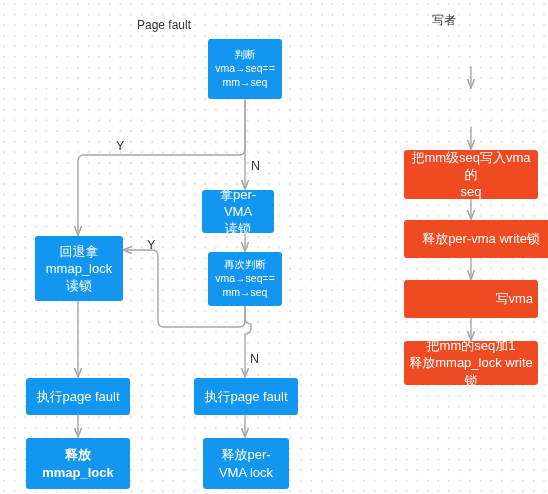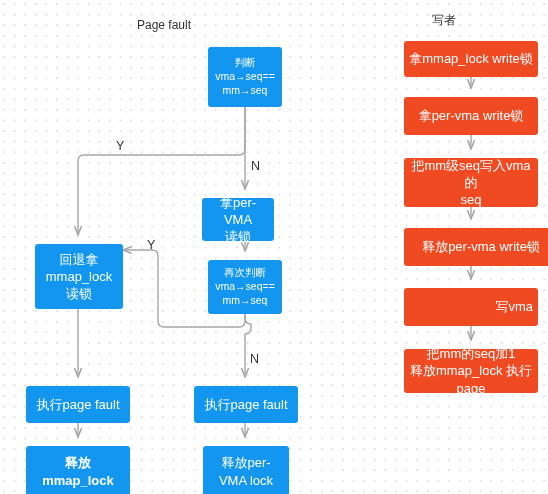--- a/index.html
+++ b/index.html
@@ -36,21 +36,20 @@
     box-sizing: border-box;
     border-radius: 3px;
     color: #ffffff;
     display: flex;
     align-items: center;
     justify-content: center;
     text-align: center;
     line-height: 1.32;
     padding: 18px 5px;
     white-space: pre-line;
-    margin-top: 8px;
   }
   .node.blue  { background-color: #1296f0; }
   .node.orange{ background-color: #f04a23; }
   .node .txt {
     display: block;
     width: 100%;
     white-space: pre-line;
   }
   .fs13 { font-size: 13px; }
   .fs11 { font-size: 10.5px; }
@@ -141,44 +140,38 @@
 
   <div class="node blue fs13" style="left:194px; top:378px; width:104px; height:37px;">
     <span class="txt">执行page fault</span>
   </div>
 
   <div class="node blue fs13" style="left:203px; top:438px; width:86px; height:51px;">
     <span class="txt">释放per-
 VMA lock</span>
   </div>
 
-  <div class="node orange fs13" style="left:404px; top:33px; width:134px; height:34px;">
-    <span class="txt">拿mmap_lock write锁</span>
-  </div>
 
-  <div class="node orange fs13" style="left:404px; top:89px; width:134px; height:38px;">
-    <span class="txt">拿per-vma write锁</span>
-  </div>
 
   <div class="node orange fs13" style="left:404px; top:150px; width:134px; height:49px;">
     <span class="txt">把mm级seq写入vma的
 seq</span>
   </div>
 
   <div class="node orange fs13" style="left:404px; top:220px; width:154px; height:38px;">
     <span class="txt">释放per-vma write锁</span>
   </div>
 
   <div class="node orange fs13" style="left:404px; top:280px; width:134px; height:38px;text-align:right;">
     <span class="txt">写vma</span>
   </div>
 
   <div class="node orange fs13" style="left:404px; top:341px; width:134px; height:44px;">
     <span class="txt">把mm的seq加1
-释放mmap_lock 执行page</span>
+释放mmap_lock write锁</span>
   </div>
 
   <div class="elabel" style="left:116px; top:139px;">Y</div>
   <div class="elabel" style="left:251px; top:159px;">N</div>
   <div class="elabel" style="left:147px; top:238px;">Y</div>
   <div class="elabel" style="left:250px; top:352px;">N</div>
 
 </div>
 
 </body></html>

